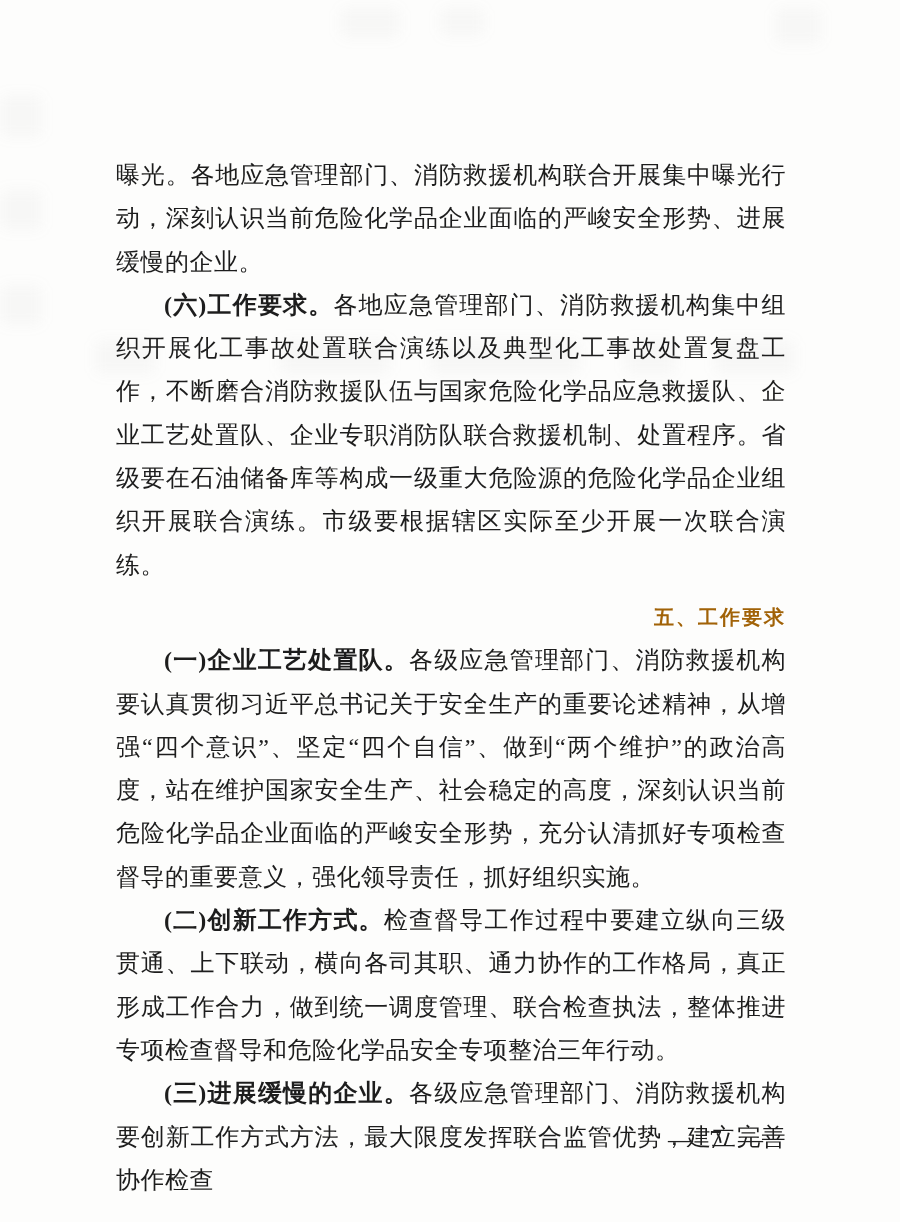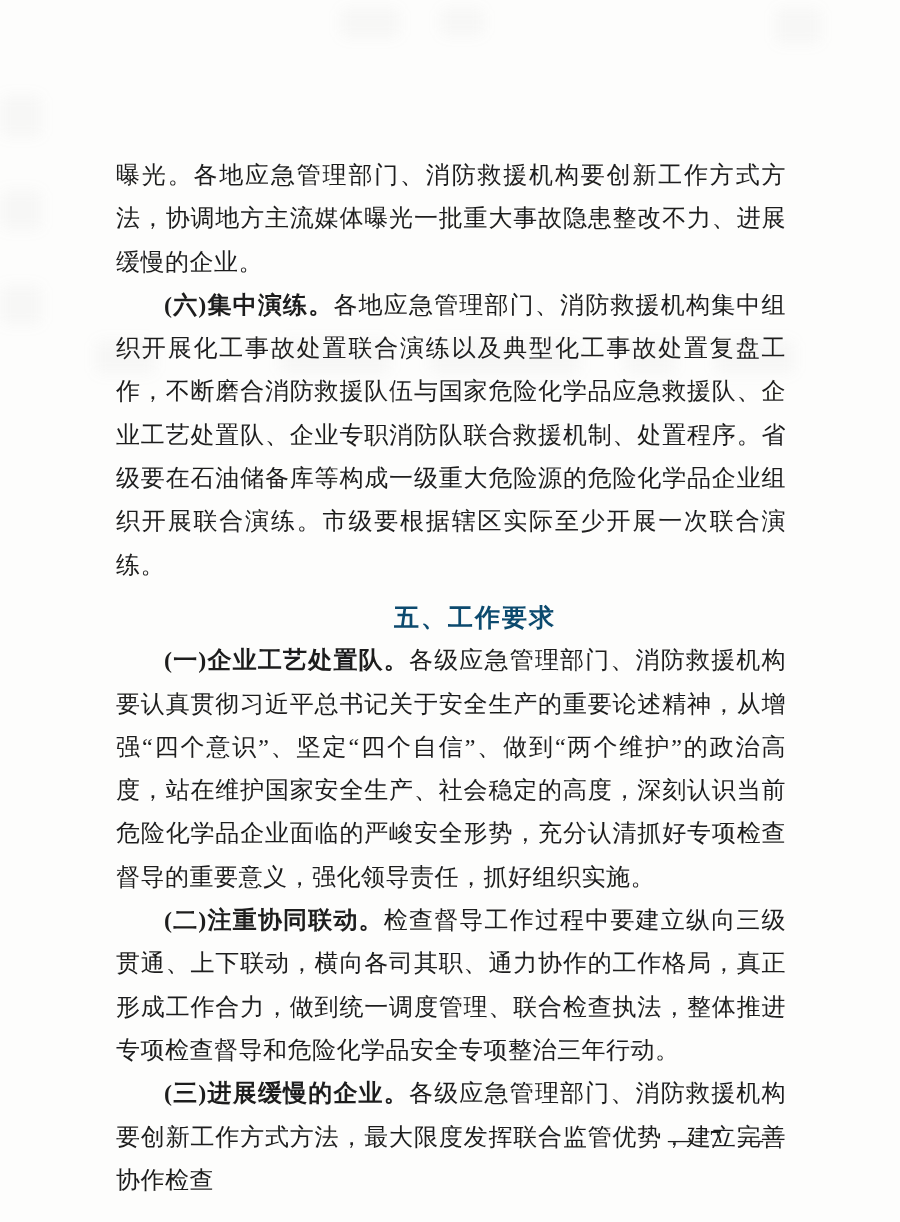--- a/index.html
+++ b/index.html
@@ -44,26 +44,26 @@
     color: #1d1d1d;
     letter-spacing: 0.5px;
   }
   .doc-para { margin: 0; }
   .doc-para.indent { text-indent: 2em; }
   .para-lead { font-weight: bold; }
   .doc-heading {
     margin: 9px 0 0 0;
     font-family: "Liberation Sans", "DejaVu Sans", sans-serif;
     font-weight: bold;
-    font-size: 25px;
+    font-size: 20px;
     line-height: 43.3px;
     text-indent: 48px;
     letter-spacing: 2px;
-    color: #0c4a6e;
-    text-align: center;
+    color: #a16207;
+    text-align: right;
   }
 
   .page-number {
     position: absolute;
     top: 1126px;
     right: 132px;
     font-size: 25px;
     letter-spacing: 5px;
     color: #222;
     font-family: "Liberation Serif", "DejaVu Serif", serif;
@@ -78,21 +78,21 @@
 <div class="artifact a4"></div>
 <div class="artifact a5"></div>
 <div class="artifact a6"></div>
 <div class="artifact a7"></div>
 <div class="artifact a8"></div>
 <div class="artifact a9"></div>
 <div class="artifact a10"></div>
 <div class="artifact a11"></div>
 
 <main class="doc-body">
-    <p class="doc-para">曝光。各地应急管理部门、消防救援机构要创新工作方式方法，协调地方主流媒体曝光一批重大事故隐患整改不力、进展缓慢的企业。</p>
-    <p class="doc-para indent"><span class="para-lead">(六)集中演练。</span>各地应急管理部门、消防救援机构集中组织开展化工事故处置联合演练以及典型化工事故处置复盘工作，不断磨合消防救援队伍与国家危险化学品应急救援队、企业工艺处置队、企业专职消防队联合救援机制、处置程序。省级要在石油储备库等构成一级重大危险源的危险化学品企业组织开展联合演练。市级要根据辖区实际至少开展一次联合演练。</p>
+    <p class="doc-para">曝光。各地应急管理部门、消防救援机构联合开展集中曝光行动，深刻认识当前危险化学品企业面临的严峻安全形势、进展缓慢的企业。</p>
+    <p class="doc-para indent"><span class="para-lead">(六)工作要求。</span>各地应急管理部门、消防救援机构集中组织开展化工事故处置联合演练以及典型化工事故处置复盘工作，不断磨合消防救援队伍与国家危险化学品应急救援队、企业工艺处置队、企业专职消防队联合救援机制、处置程序。省级要在石油储备库等构成一级重大危险源的危险化学品企业组织开展联合演练。市级要根据辖区实际至少开展一次联合演练。</p>
     <h2 class="doc-heading">五、工作要求</h2>
     <p class="doc-para indent"><span class="para-lead">(一)企业工艺处置队。</span>各级应急管理部门、消防救援机构要认真贯彻习近平总书记关于安全生产的重要论述精神，从增强“四个意识”、坚定“四个自信”、做到“两个维护”的政治高度，站在维护国家安全生产、社会稳定的高度，深刻认识当前危险化学品企业面临的严峻安全形势，充分认清抓好专项检查督导的重要意义，强化领导责任，抓好组织实施。</p>
-    <p class="doc-para indent"><span class="para-lead">(二)注重协同联动。</span>检查督导工作过程中要建立纵向三级贯通、上下联动，横向各司其职、通力协作的工作格局，真正形成工作合力，做到统一调度管理、联合检查执法，整体推进专项检查督导和危险化学品安全专项整治三年行动。</p>
+    <p class="doc-para indent"><span class="para-lead">(二)创新工作方式。</span>检查督导工作过程中要建立纵向三级贯通、上下联动，横向各司其职、通力协作的工作格局，真正形成工作合力，做到统一调度管理、联合检查执法，整体推进专项检查督导和危险化学品安全专项整治三年行动。</p>
     <p class="doc-para indent"><span class="para-lead">(三)进展缓慢的企业。</span>各级应急管理部门、消防救援机构要创新工作方式方法，最大限度发挥联合监管优势，建立完善协作检查</p>
   </main>
 
 <div class="page-number">— 7 —</div>
 
 </body></html>

